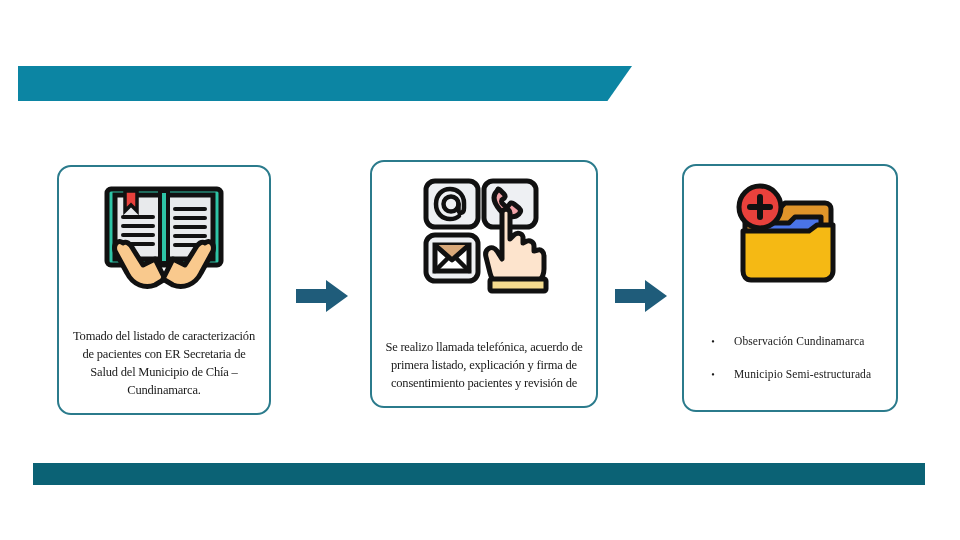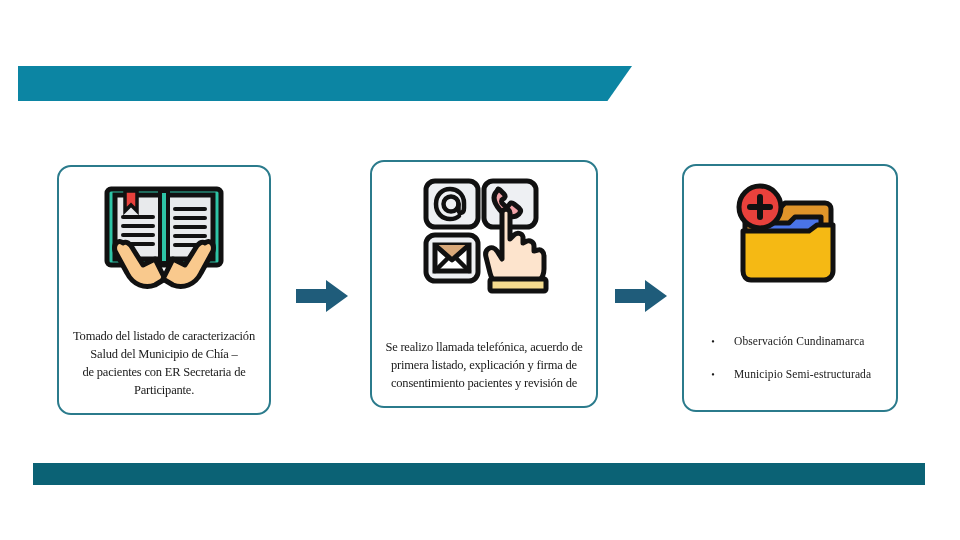--- a/index.html
+++ b/index.html
@@ -149,23 +149,23 @@
           <line x1="82" y1="64" x2="112" y2="64"></line>
         </g>
 
         <path d="M30 62 C26 58 20 62 22 70 L34 92 C40 104 52 108 62 104 L72 98 L62 78 L50 84 L40 68 C37 62 33 60 30 62 Z" fill="#f9c98d" stroke="#111111" stroke-width="5" stroke-linejoin="round"></path>
 
         <path d="M112 62 C116 58 122 62 120 70 L108 92 C102 104 90 108 80 104 L70 98 L80 78 L92 84 L102 68 C105 62 109 60 112 62 Z" fill="#f9c98d" stroke="#111111" stroke-width="5" stroke-linejoin="round"></path>
       </svg>
     </div>
     <div class="card-text">
       <div>Tomado del listado de caracterización</div>
+      <div>de pacientes con ER Secretaria de</div>
       <div>Salud del Municipio de Chía –</div>
-      <div>de pacientes con ER Secretaria de</div>
-      <div>Participante.</div>
+      <div>Cundinamarca.</div>
     </div>
   </div>
 
   <div class="arrow" id="arrow-1">
     <svg width="52" height="32" viewBox="0 0 52 32" xmlns="http://www.w3.org/2000/svg">
       <path d="M0 9 L30 9 L30 0 L52 16 L30 32 L30 23 L0 23 Z" fill="#1f5c7a"></path>
     </svg>
   </div>
 
   <div class="card" id="card-2">

